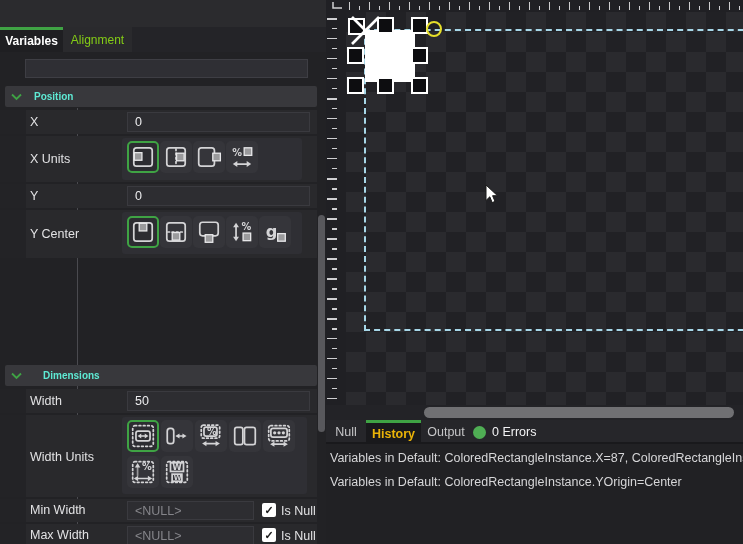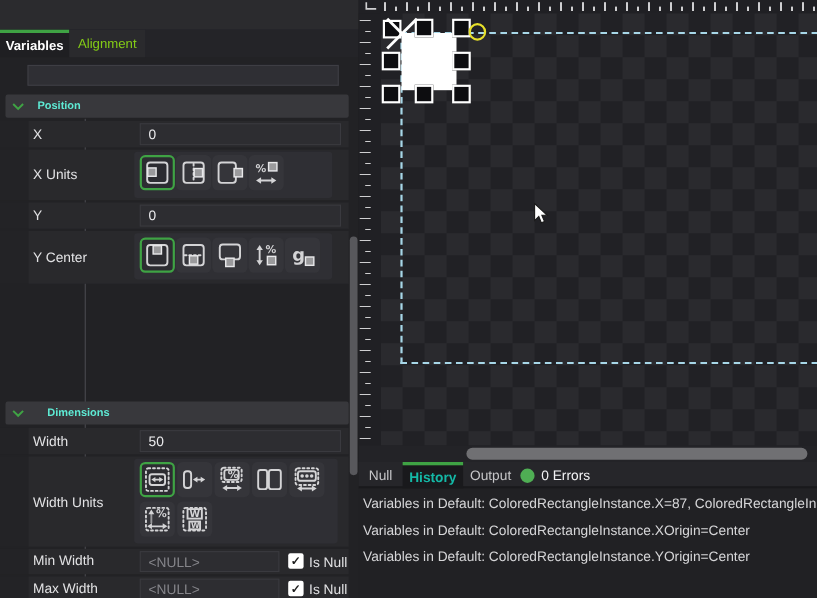--- a/index.html
+++ b/index.html
@@ -64,21 +64,21 @@
   #origin-cross{position:absolute;left:23px;top:14px}
   #highlight-circle{position:absolute;left:100px;top:21px;width:16px;height:16px;border:2px solid #e6df2a;border-radius:50%}
   #h-scroll-track{position:absolute;left:0;right:0;bottom:0;height:15px;background:#232327}
   #h-scroll-thumb{position:absolute;left:98px;bottom:2px;width:310px;height:11px;background:#707073;border-radius:5.5px}
   #mouse-cursor{position:absolute;left:159px;top:184px}
 
   
   #bottom-panel{left:326px;top:420px;width:417px;height:124px;background:#212124}
   #bottom-tabbar{position:absolute;left:0;top:0;width:417px;height:24px;background:#26262a;border-bottom:2px solid #19191c}
   .btab{position:absolute;top:0;height:24px;display:flex;align-items:center;justify-content:center;color:#c6c6c8;font-size:12.5px;cursor:default}
-  .btab.sel{background:#19191c;border-top:3px solid #3fa344;color:#14b8a6;font-weight:bold}
+  .btab.sel{background:#19191c;border-top:3px solid #3fa344;color:#eab308;font-weight:bold}
   #btab-code{left:0;width:40px}
   #btab-history{left:40px;width:55px}
   #btab-output{left:95px;width:50px}
   #error-dot{position:absolute;left:147px;top:6px;width:13px;height:13px;border-radius:50%;background:#4fae54}
   #error-count{position:absolute;left:166px;top:0;height:24px;display:flex;align-items:center;color:#f2f2f4;font-size:12.5px}
   #history-lines{position:absolute;left:4px;top:26px;width:413px;height:96px;overflow:hidden}
   .hline{height:24px;line-height:24px;white-space:nowrap;color:#d6d6d8;font-size:12.5px}
 </style>
 </head>
 <body>
@@ -347,18 +347,17 @@
   <div id="bottom-panel" class="abs">
     <div id="bottom-tabbar">
       <div id="btab-code" class="btab">Null</div>
       <div id="btab-history" class="btab sel">History</div>
       <div id="btab-output" class="btab">Output</div>
       <div id="error-dot"></div>
       <div id="error-count">0 Errors</div>
     </div>
     <div id="history-lines">
       <div class="hline">Variables in Default: ColoredRectangleInstance.X=87, ColoredRectangleInstanc</div>
-      <div class="hline">Variables in Default: ColoredRectangleInstance.XOrigin=Center</div>
       <div class="hline">Variables in Default: ColoredRectangleInstance.YOrigin=Center</div>
     </div>
   </div>
 
 </div>
 
 </body></html>

